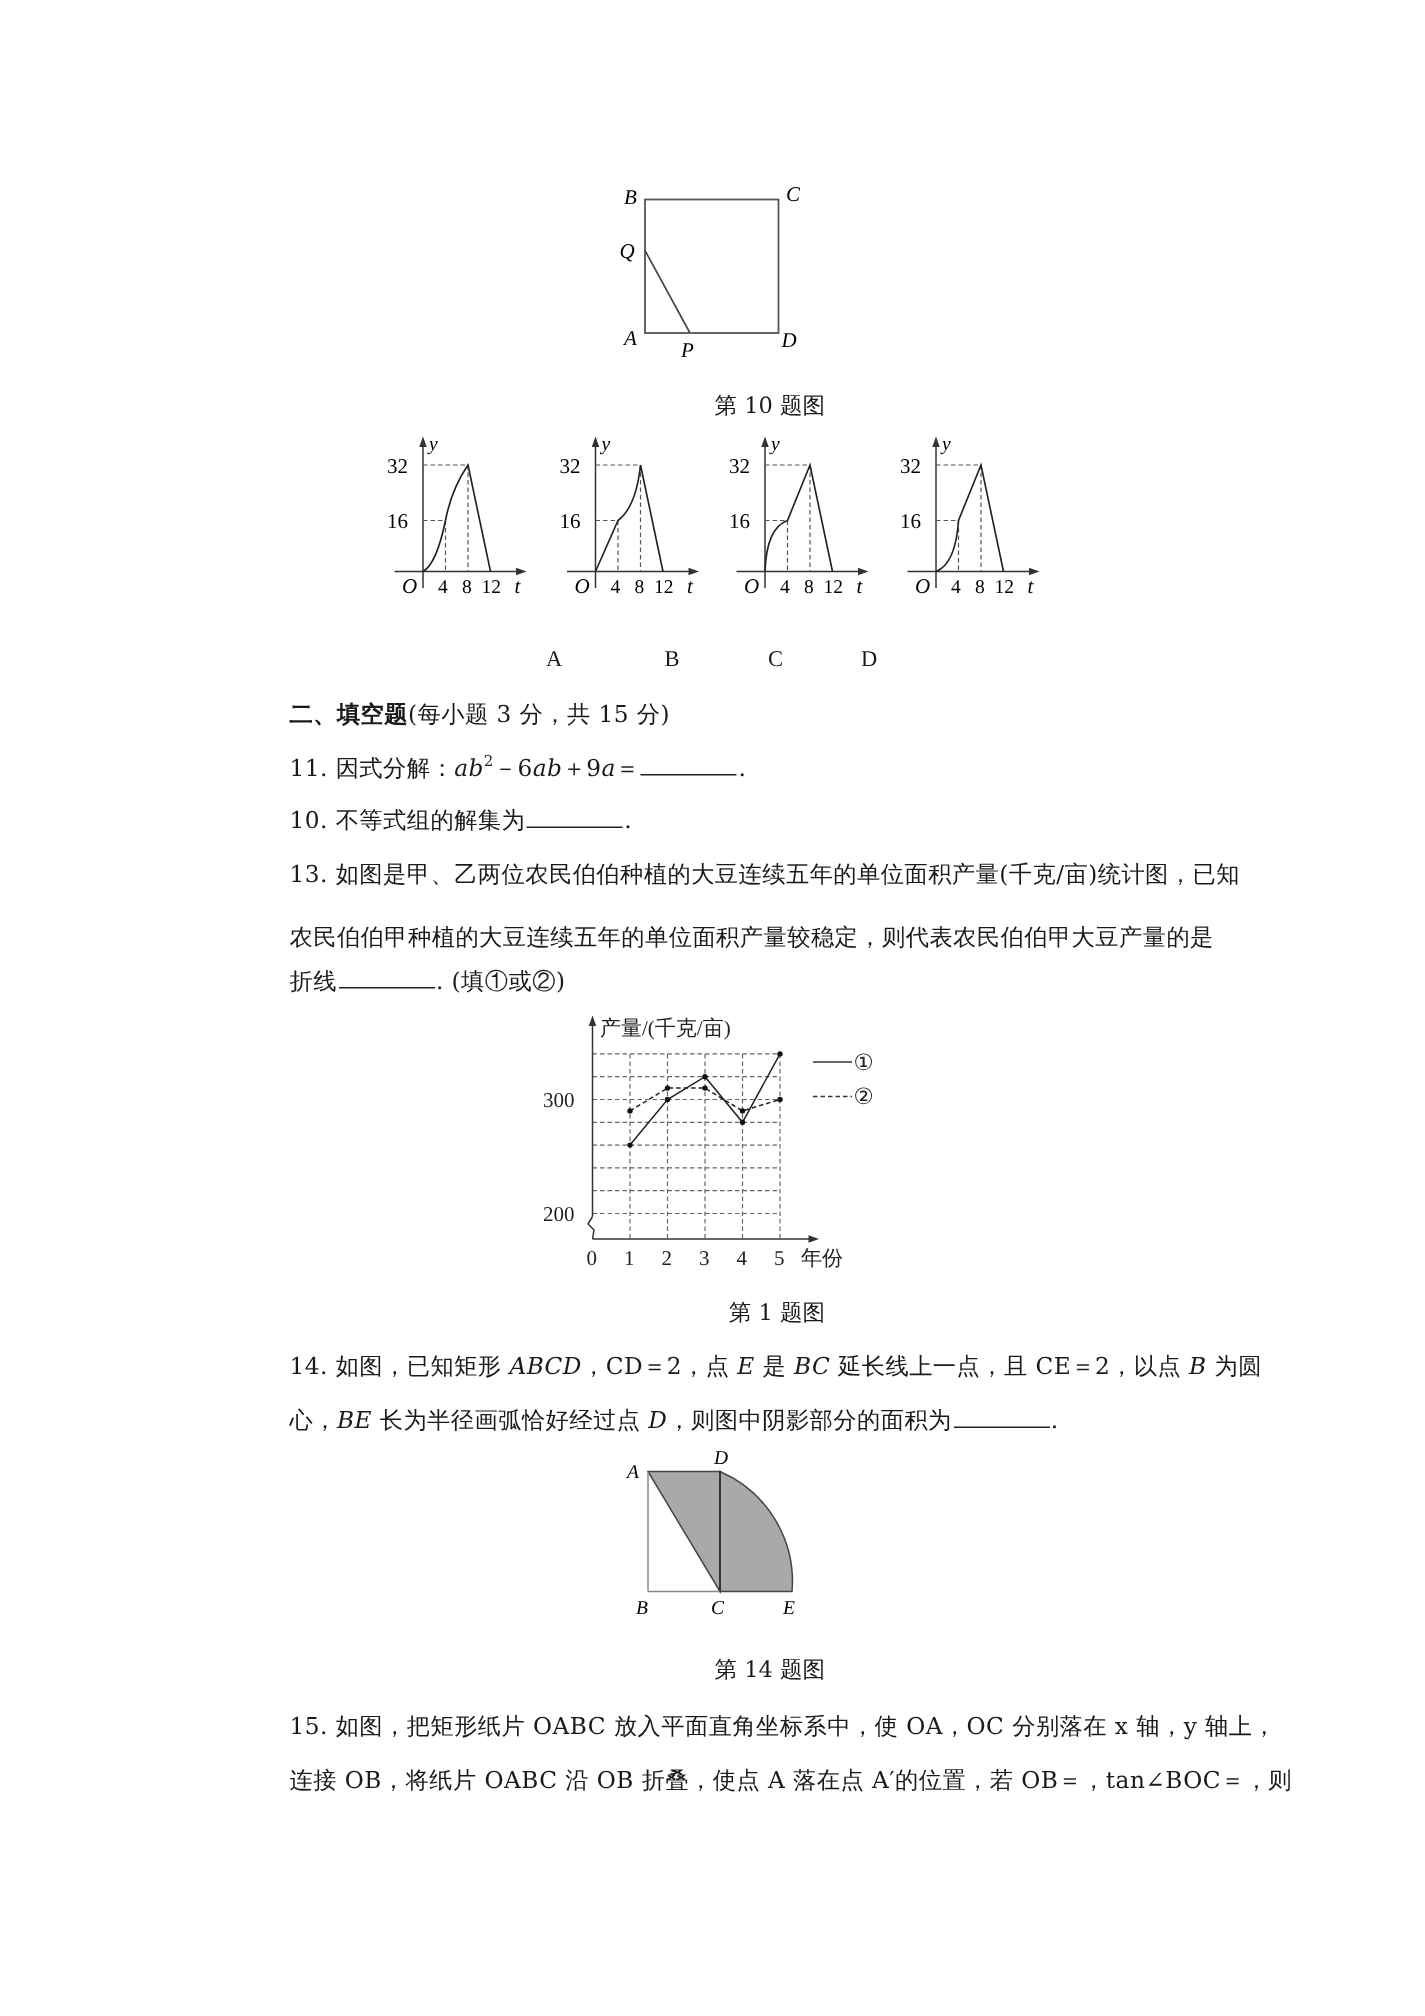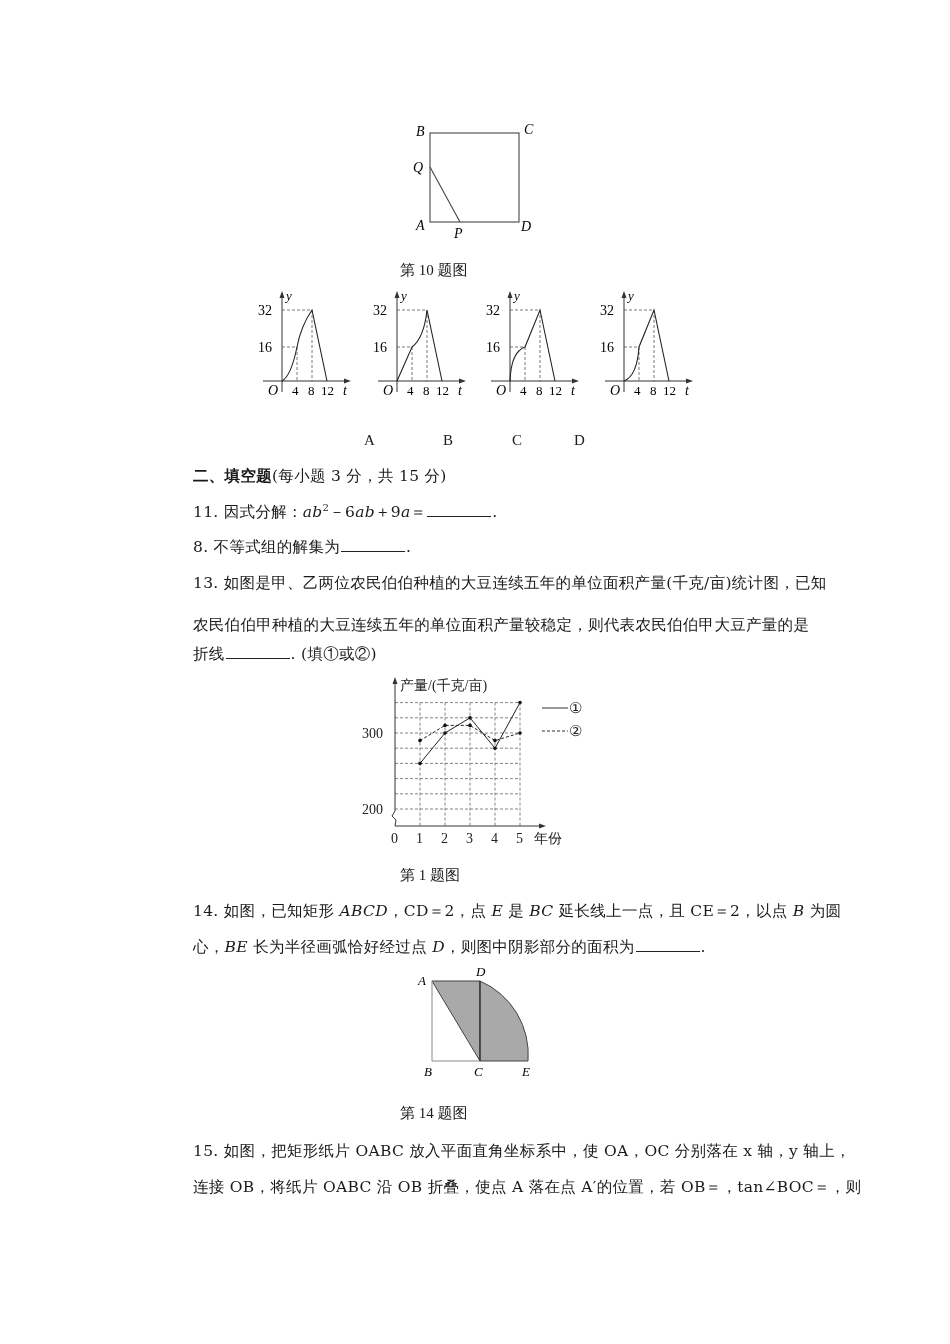--- a/index.html
+++ b/index.html
@@ -1,19 +1,19 @@
 <!DOCTYPE html>
 <html><head>
 <meta charset="utf-8">
 <style>
   html, body { margin: 0; padding: 0; background: #ffffff; }
   body { width: 950px; height: 1344px; position: relative; overflow: hidden;
          font-family: "DejaVu Serif", "Liberation Serif", serif; color: #1a1a1a; }
   .abs { position: absolute; }
-  .caption { font-size: 15px; text-align: left; font-family: Liberation Serif, serif; }
+  .caption { font-size: 15px; text-align: right; }
   .text-line { position: absolute; left: 145px; font-size: 15.5px; white-space: nowrap; letter-spacing: 0.3px; margin-left: 48px; }
   .it { font-style: italic; }
   .bold { font-weight: bold; }
   .blank { display: inline-block; width: 64px; border-bottom: 1px solid #222; height: 14px; vertical-align: baseline; margin: 0 1px; }
   svg text { font-family: "Liberation Serif", "DejaVu Serif", serif; }
   .opt { position: absolute; top: 432px; font-size: 15px; font-family: "Liberation Serif", serif; }
 </style>
 </head>
 <body>
 
@@ -83,21 +83,21 @@
 
 <div class="text-line" style="top:466px;">
   <span class="bold">二、填空题</span><span>(每小题 3 分，共 15 分)</span>
 </div>
 
 <div class="text-line" style="top:502px;text-align:center;">
   <span>11. 因式分解：</span><span class="it">ab</span><sup style="font-size:10px">2</sup><span>－6</span><span class="it">ab</span><span>＋9</span><span class="it">a</span><span>＝</span><span class="blank"></span><span>.</span>
 </div>
 
 <div class="text-line" style="top:537px;">
-  <span>8. 不等式组的解集为</span><span class="blank"></span><span>.</span>
+  <span>10. 不等式组的解集为</span><span class="blank"></span><span>.</span>
 </div>
 
 <div class="text-line" style="top:573px;">13. 如图是甲、乙两位农民伯伯种植的大豆连续五年的单位面积产量(千克/亩)统计图，已知</div>
 <div class="text-line" style="top:615px;font-family:Liberation Mono, monospace;">农民伯伯甲种植的大豆连续五年的单位面积产量较稳定，则代表农民伯伯甲大豆产量的是</div>
 <div class="text-line" style="top:644px;">
   <span>折线</span><span class="blank"></span><span>.  (填①或②)</span>
 </div>
 
 <div class="abs" style="left:355px;top:672px;width:265px;height:178px;">
   <svg id="chart13" width="265" height="178">

